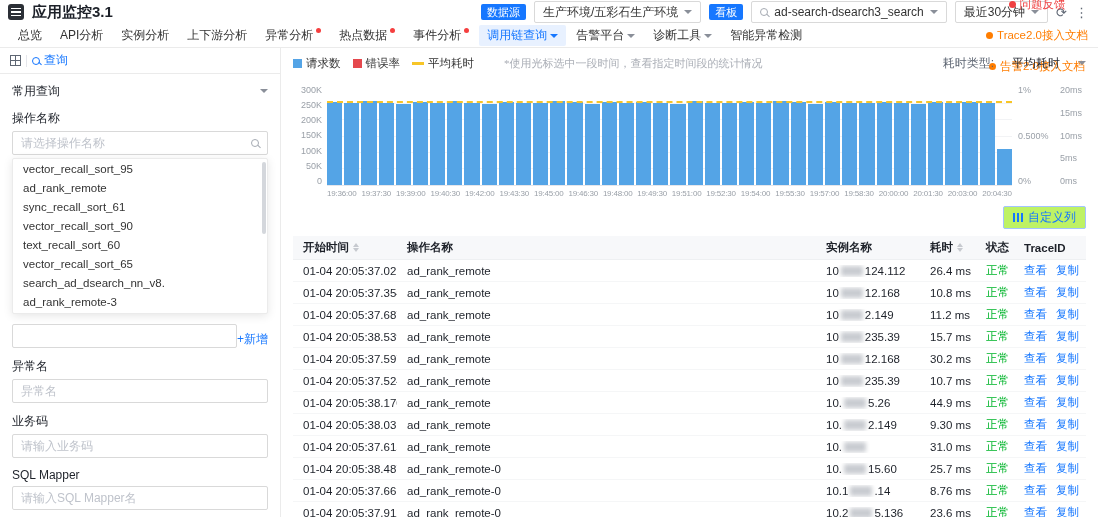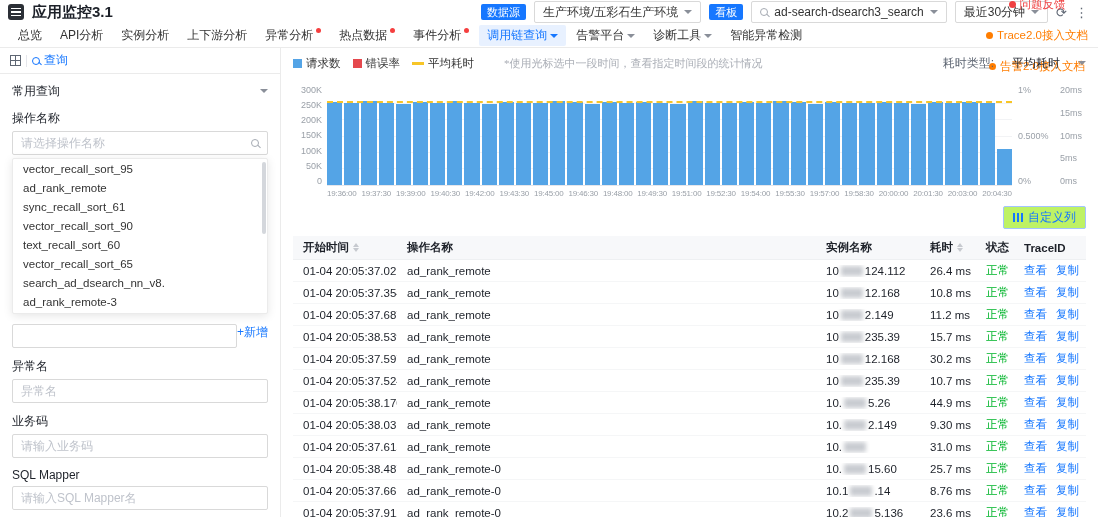--- a/index.html
+++ b/index.html
@@ -41,21 +41,21 @@
   .sb-content{padding:8px 12px 0;flex:1;overflow:hidden;}
   .sb-section-head{display:flex;justify-content:space-between;align-items:center;height:18px;color:#1d2129;}
   .sb-label{margin:10px 0 4px;color:#1d2129;}
   .sb-input-wrap{position:relative;}
   .sb-input-wrap .mag{position:absolute;right:9px;top:8px;}
   input{width:100%;height:24px;border:1px solid #d9d9d9;border-radius:2px;padding:0 8px;font-size:12px;font-family:inherit;color:#333;outline:none;}
   input::placeholder{color:#bfc3cb;}
   .dropdown{margin-top:3px;border:1px solid #ebebeb;border-radius:2px;box-shadow:0 2px 10px rgba(0,0,0,.10);position:relative;background:#fff;padding:1px 0;}
   .dd-item{height:19px;line-height:19px;padding:0 10px;font-size:11.5px;white-space:nowrap;overflow:hidden;cursor:pointer;}
   .dd-scroll{position:absolute;right:1px;top:3px;width:4px;height:72px;background:#d4d7dc;border-radius:2px;}
-  .add-row{display:flex;align-items:flex-start;gap:0;margin-top:10px;}
+  .add-row{display:flex;align-items:flex-end;gap:0;margin-top:10px;}
   .add-row input{flex:1;}
   .add-link{color:#1677ff;white-space:nowrap;cursor:pointer;}
   
   .main{flex:1;display:flex;flex-direction:column;padding:5px 12px 0;overflow:hidden;}
   .chart-top{display:flex;justify-content:space-between;align-items:center;height:20px;}
   .legend{display:flex;align-items:center;gap:12px;}
   .legend-item{display:flex;align-items:center;gap:4px;font-size:11.5px;cursor:pointer;}
   .sw{width:9px;height:9px;display:inline-block;}
   .sw.line{height:3px;width:12px;}
   .legend-note{color:#a9adb5;font-size:11px;margin-left:18px;font-family:Liberation Serif, serif;}

